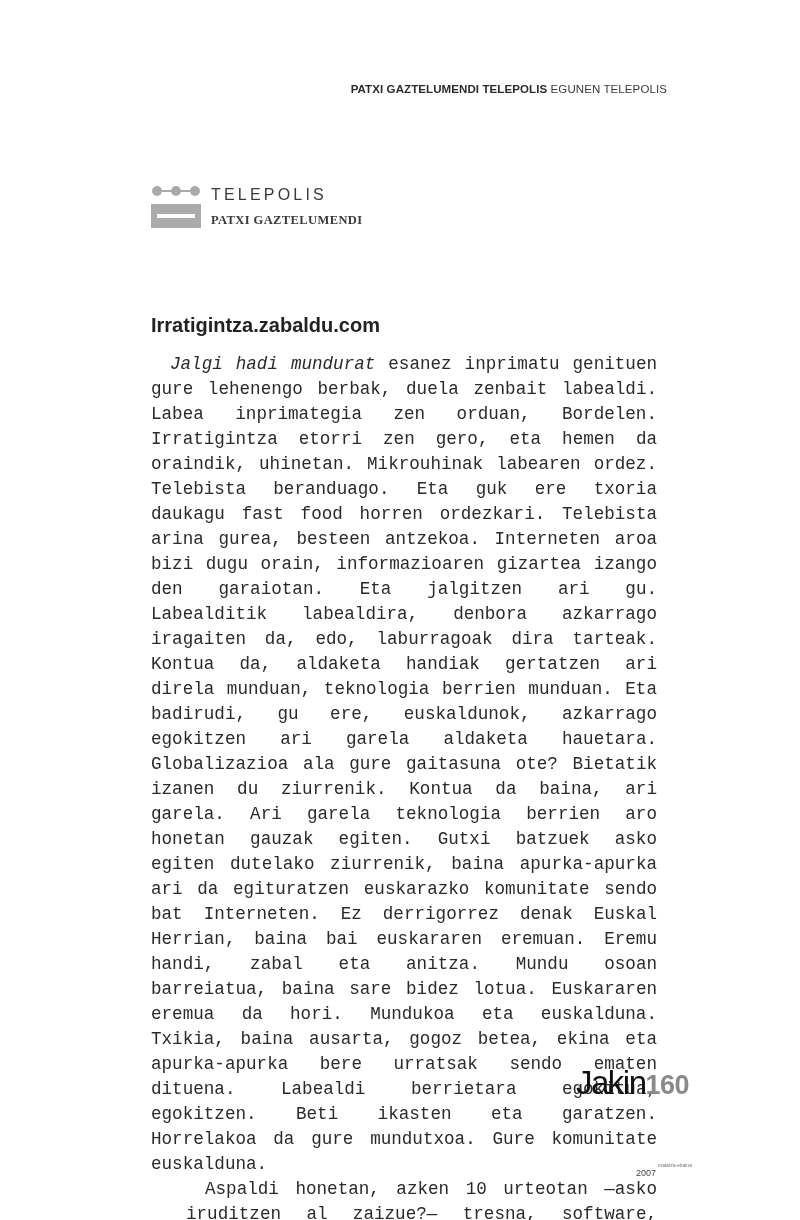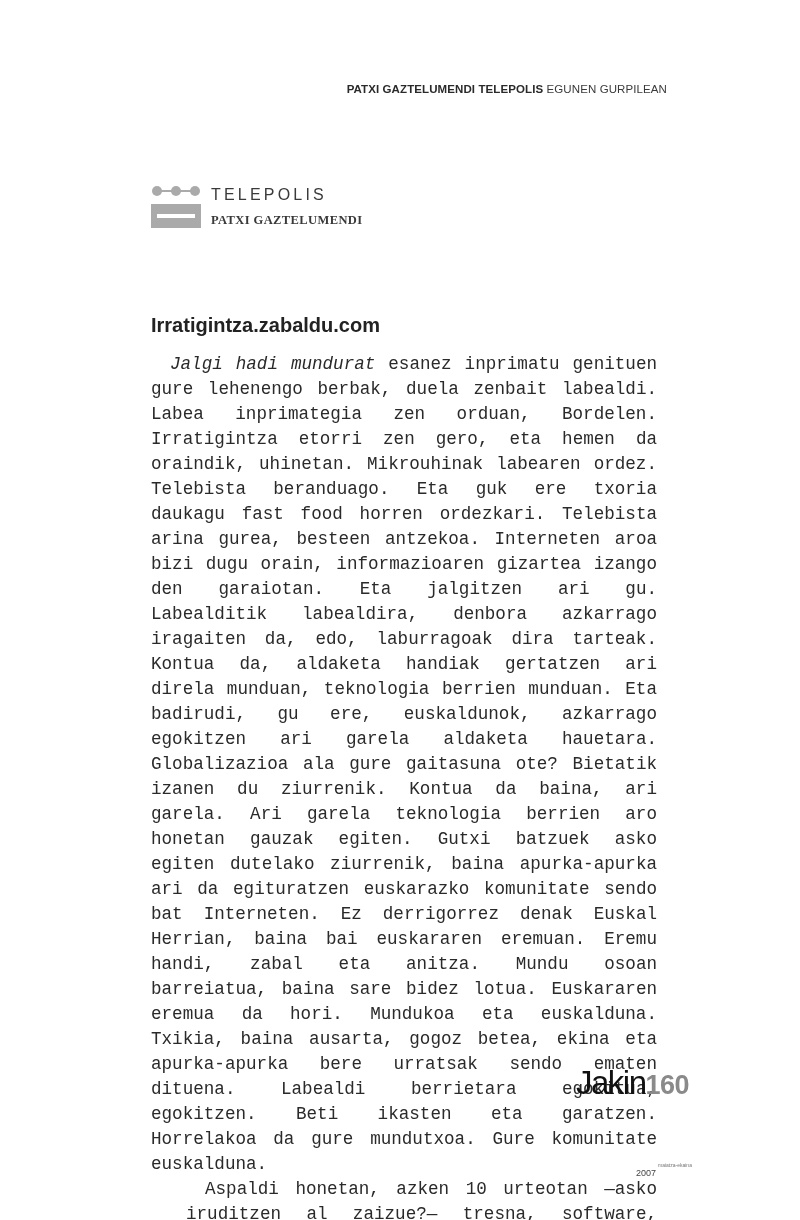--- a/index.html
+++ b/index.html
@@ -59,21 +59,21 @@
     position: absolute; left: 636px; top: 1168px;
     font-family: "Liberation Sans", sans-serif; font-size: 9px; color: #444;
   }
 </style>
 </head>
 <body>
 
 <div class="running-head">
   <b>PATXI GAZTELUMENDI</b>
   <b>TELEPOLIS</b>
-  <span>EGUNEN GURPILEAN</span>
+  <span>EGUNEN TELEPOLIS</span>
 </div>
 
 <svg class="section-logo" viewBox="0 0 50 44">
   <line x1="6" y1="7" x2="44" y2="7" stroke="#aaaaaa" stroke-width="2"></line>
   <circle cx="6" cy="7" r="5" fill="#aaaaaa"></circle>
   <circle cx="25" cy="7" r="5" fill="#aaaaaa"></circle>
   <circle cx="44" cy="7" r="5" fill="#aaaaaa"></circle>
   <rect x="0" y="20" width="50" height="24" fill="#aaaaaa"></rect>
   <rect x="6" y="30" width="38" height="4" fill="#ffffff"></rect>
 </svg>

